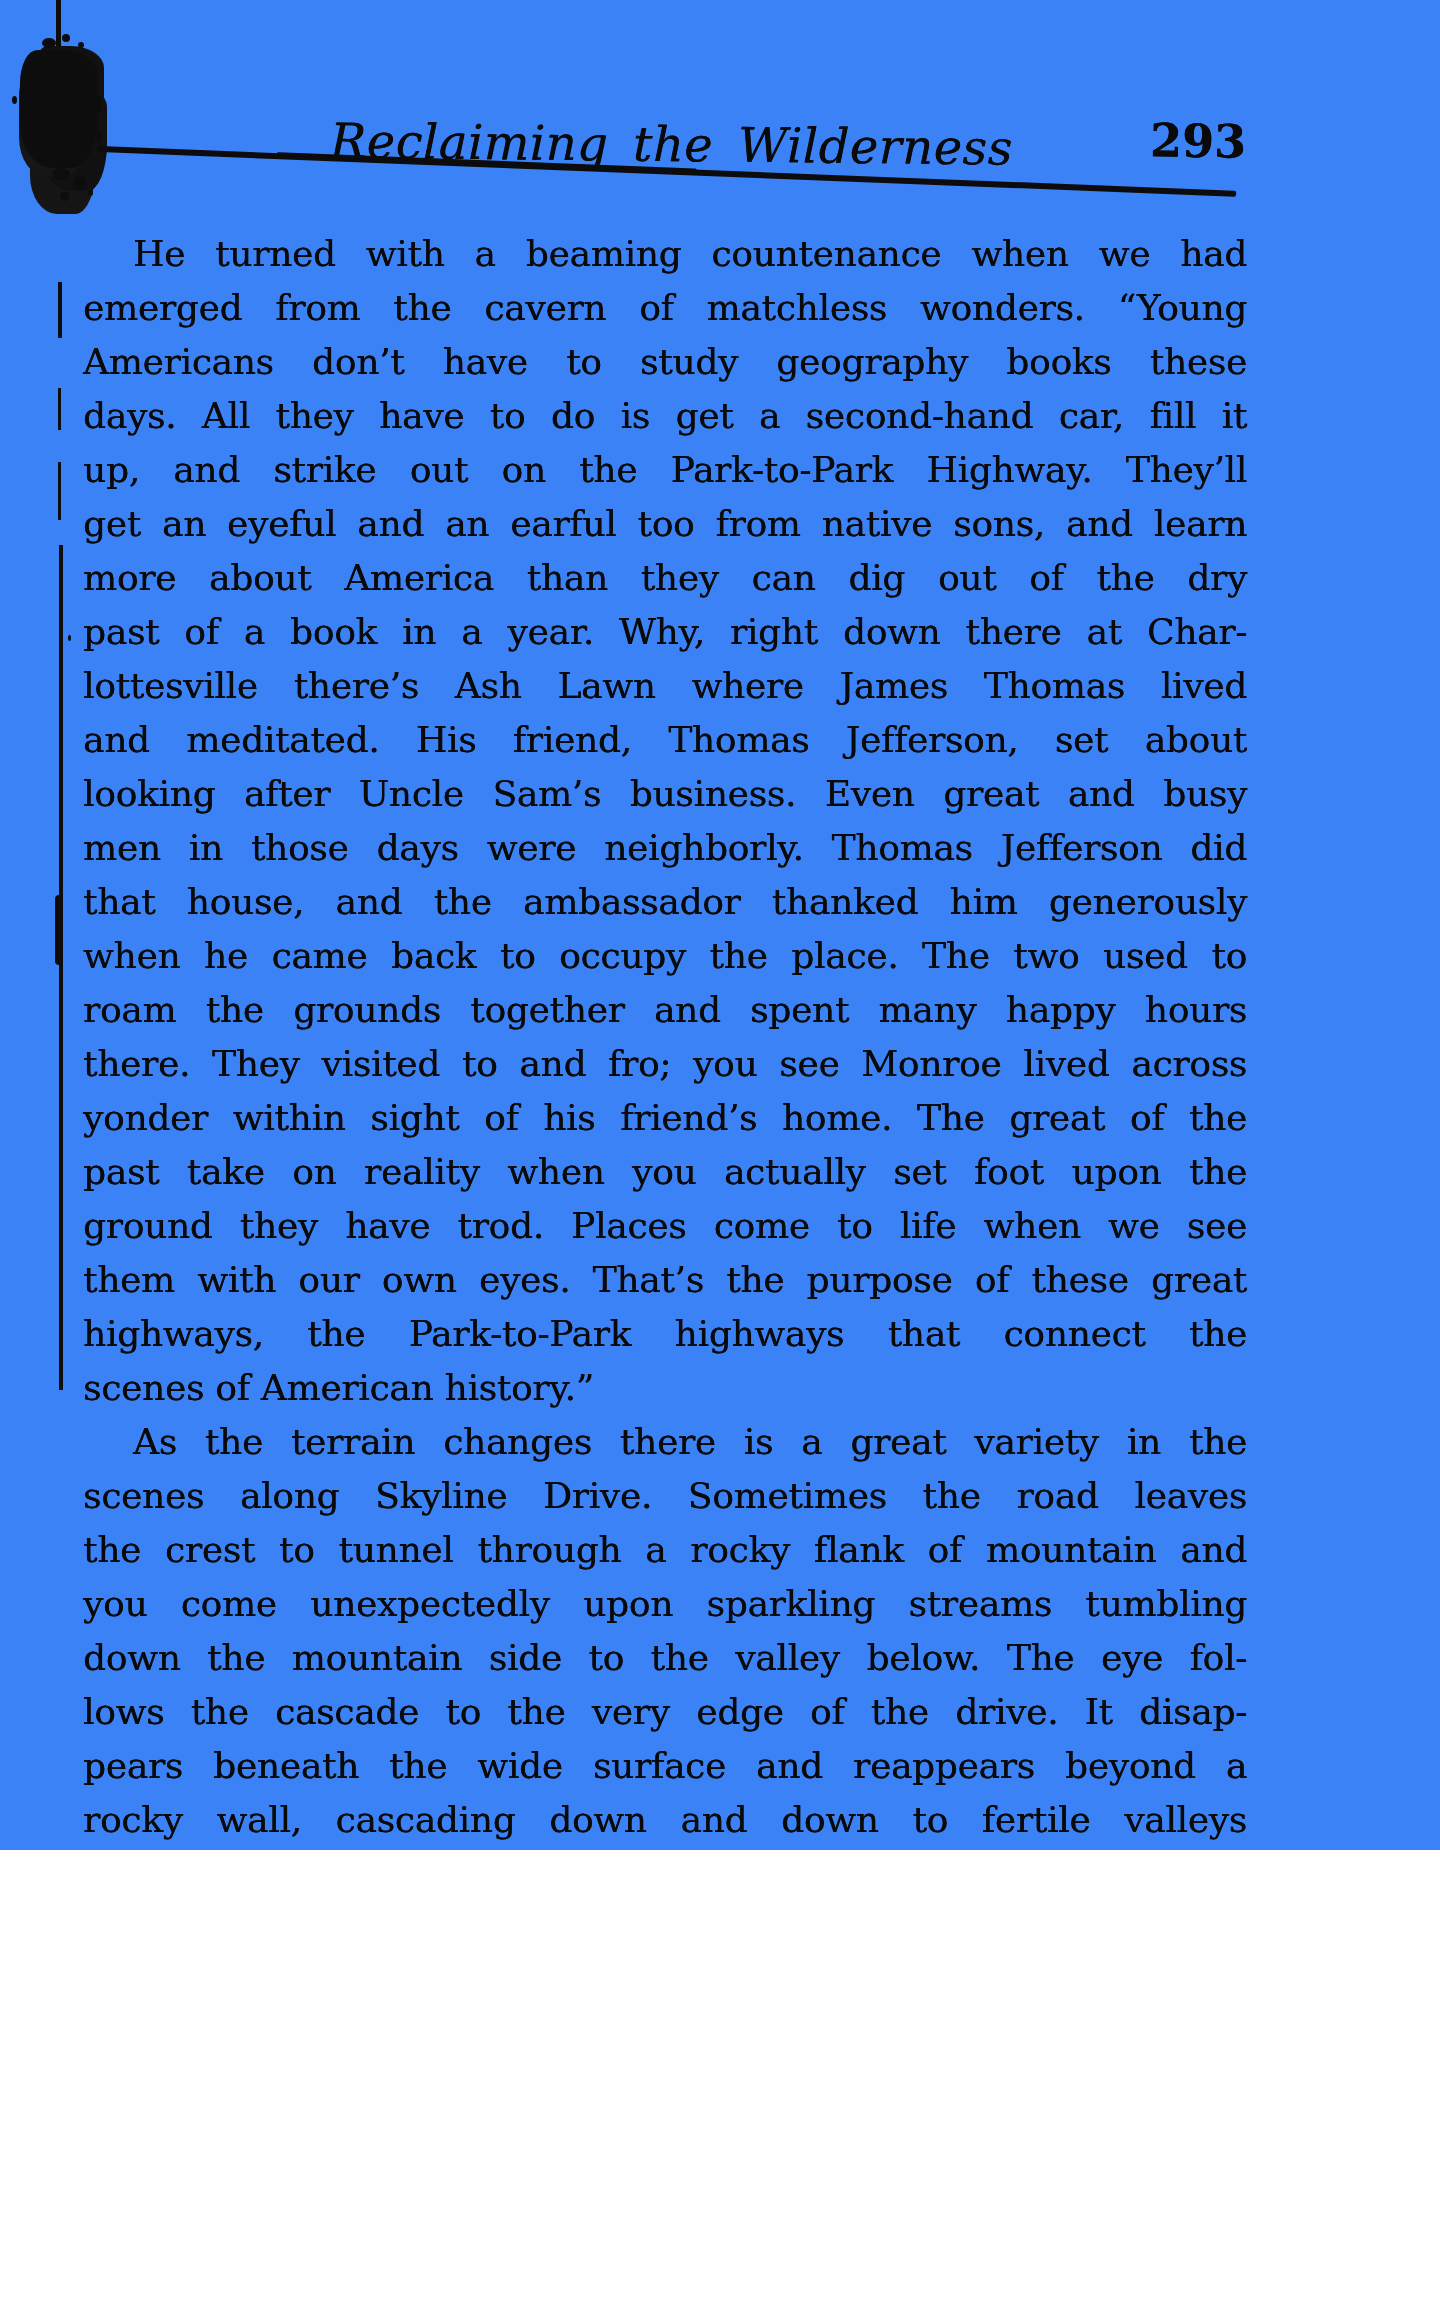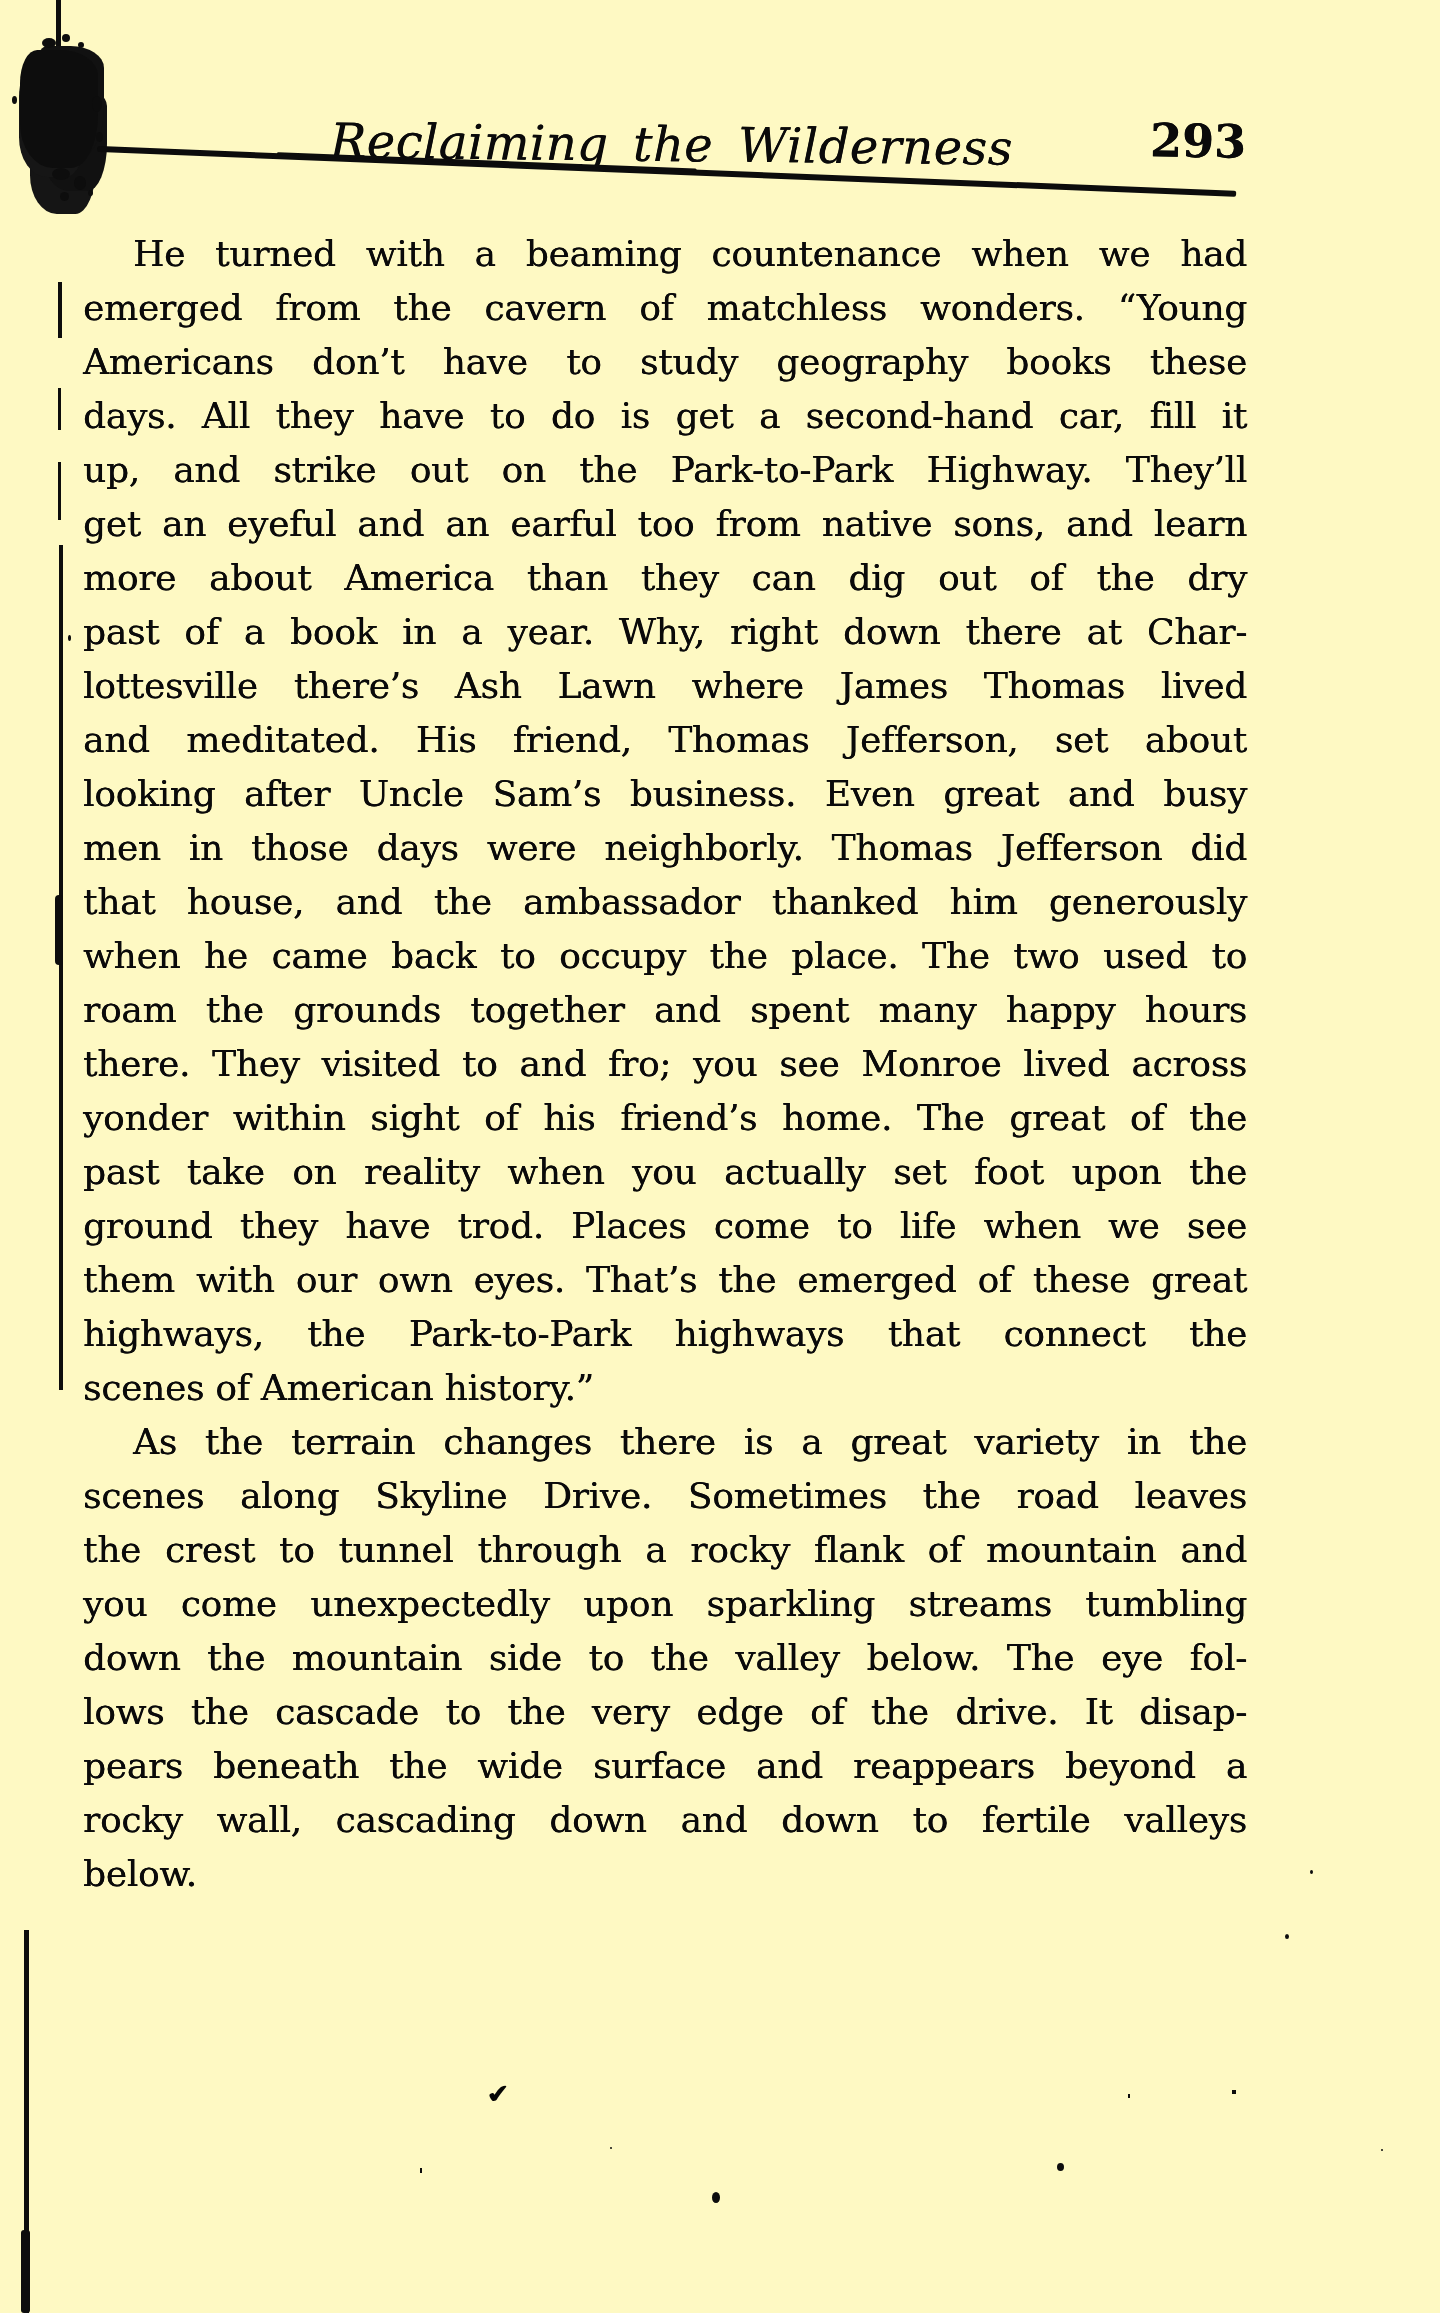--- a/index.html
+++ b/index.html
@@ -1,20 +1,20 @@
 <!DOCTYPE html>
 <html><head>
 <meta charset="utf-8">
 <style>
   html, body { margin: 0; padding: 0; background: #ffffff; }
   .page {
     position: relative;
     width: 1440px;
-    height: 2313px;
-    background: #fef9c3;
+    height: 1850px;
+    background: #3b82f6;
     overflow: hidden;
     font-family: "DejaVu Serif", "Liberation Serif", serif;
     color: #0a0a0a;
   }
 
   
   .running-title {
     position: absolute;
     left: 330px;
     top: 118px;
@@ -148,21 +148,21 @@
       <div class="line">and meditated. His friend, Thomas Jefferson, set about</div>
       <div class="line">looking after Uncle Sam’s business. Even great and busy</div>
       <div class="line">men in those days were neighborly. Thomas Jefferson did</div>
       <div class="line">that house, and the ambassador thanked him generously</div>
       <div class="line">when he came back to occupy the place. The two used to</div>
       <div class="line">roam the grounds together and spent many happy hours</div>
       <div class="line">there. They visited to and fro; you see Monroe lived across</div>
       <div class="line">yonder within sight of his friend’s home. The great of the</div>
       <div class="line">past take on reality when you actually set foot upon the</div>
       <div class="line">ground they have trod. Places come to life when we see</div>
-      <div class="line">them with our own eyes. That’s the emerged of these great</div>
+      <div class="line">them with our own eyes. That’s the purpose of these great</div>
       <div class="line">highways, the Park-to-Park highways that connect the</div>
       <div class="line last">scenes of American history.”</div>
       <div class="line indent">As the terrain changes there is a great variety in the</div>
       <div class="line">scenes along Skyline Drive. Sometimes the road leaves</div>
       <div class="line">the crest to tunnel through a rocky flank of mountain and</div>
       <div class="line">you come unexpectedly upon sparkling streams tumbling</div>
       <div class="line">down the mountain side to the valley below. The eye fol-</div>
       <div class="line">lows the cascade to the very edge of the drive. It disap-</div>
       <div class="line">pears beneath the wide surface and reappears beyond a</div>
       <div class="line">rocky wall, cascading down and down to fertile valleys</div>

